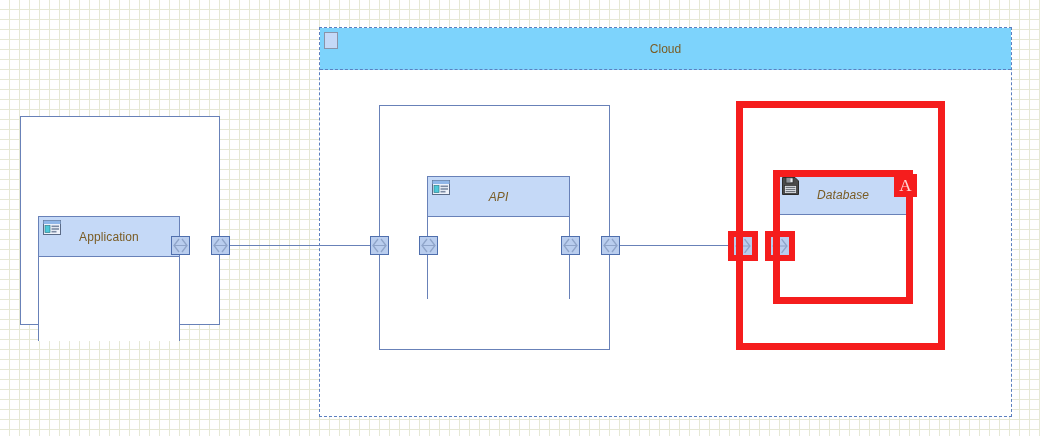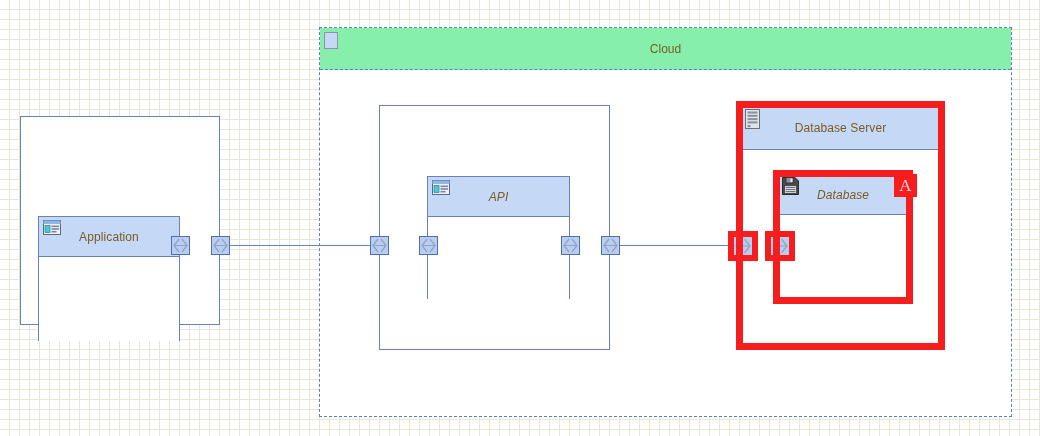--- a/index.html
+++ b/index.html
@@ -49,21 +49,21 @@
   .cloud {
     position: absolute;
     box-sizing: border-box;
     border: 1px dashed #5c7fbf;
     background: #ffffff;
   }
   .cloud > .hdr {
     position: relative;
     box-sizing: border-box;
     height: 42px;
-    background: #86efac;
+    background: #7dd3fc;
     border-bottom: 1px dashed #5c7fbf;
     color: #7a5c24;
     font-size: 12px;
     display: flex;
     align-items: center;
     justify-content: center;
   }
 
   
   .icon {
@@ -174,33 +174,20 @@
           <rect x="8.5" y="8.2" width="7.5" height="1.6" fill="#7b8aa3"></rect>
           <rect x="8.5" y="10.9" width="5" height="1.6" fill="#7b8aa3"></rect>
         </svg>
       </span>
       <span>API</span>
     </div>
     <div class="body" style="height:82px;"></div>
   </div>
 
   <div class="node" style="left:740px; top:105px; width:201px; height:241px;">
-    <div class="hdr">
-      <span class="icon">
-        <svg width="15" height="20" viewBox="0 0 15 20">
-          <rect x="0.5" y="0.5" width="14" height="19" fill="#dfe3ea" stroke="#6a6f78"></rect>
-          <rect x="2.5" y="2.5" width="10" height="2" fill="#8b9099"></rect>
-          <rect x="2.5" y="5.8" width="10" height="2" fill="#8b9099"></rect>
-          <rect x="2.5" y="9.1" width="10" height="2" fill="#8b9099"></rect>
-          <rect x="2.5" y="12.4" width="10" height="2" fill="#8b9099"></rect>
-          <rect x="2.5" y="16" width="3" height="2.2" fill="#8b9099"></rect>
-        </svg>
-      </span>
-      <span>Database Server</span>
-    </div>
     <div class="body" style="height:196px;"></div>
   </div>
 
   <div class="node inner" style="left:777px; top:174px; width:132px; height:126px;font-style:italic;">
     <div class="hdr">
       <span class="icon" style="top:2px;">
         <svg width="17" height="18" viewBox="0 0 17 18">
           <path d="M0.5 0.5 H13 L16.5 4 V17.5 H0.5 Z" fill="#4a4a4a" stroke="#2b2b2b"></path>
           <rect x="4" y="0.5" width="7" height="5.5" fill="#8d9299" stroke="#2b2b2b" stroke-width="0.7"></rect>
           <rect x="8.5" y="1.5" width="2" height="3.5" fill="#e9ecef"></rect>

